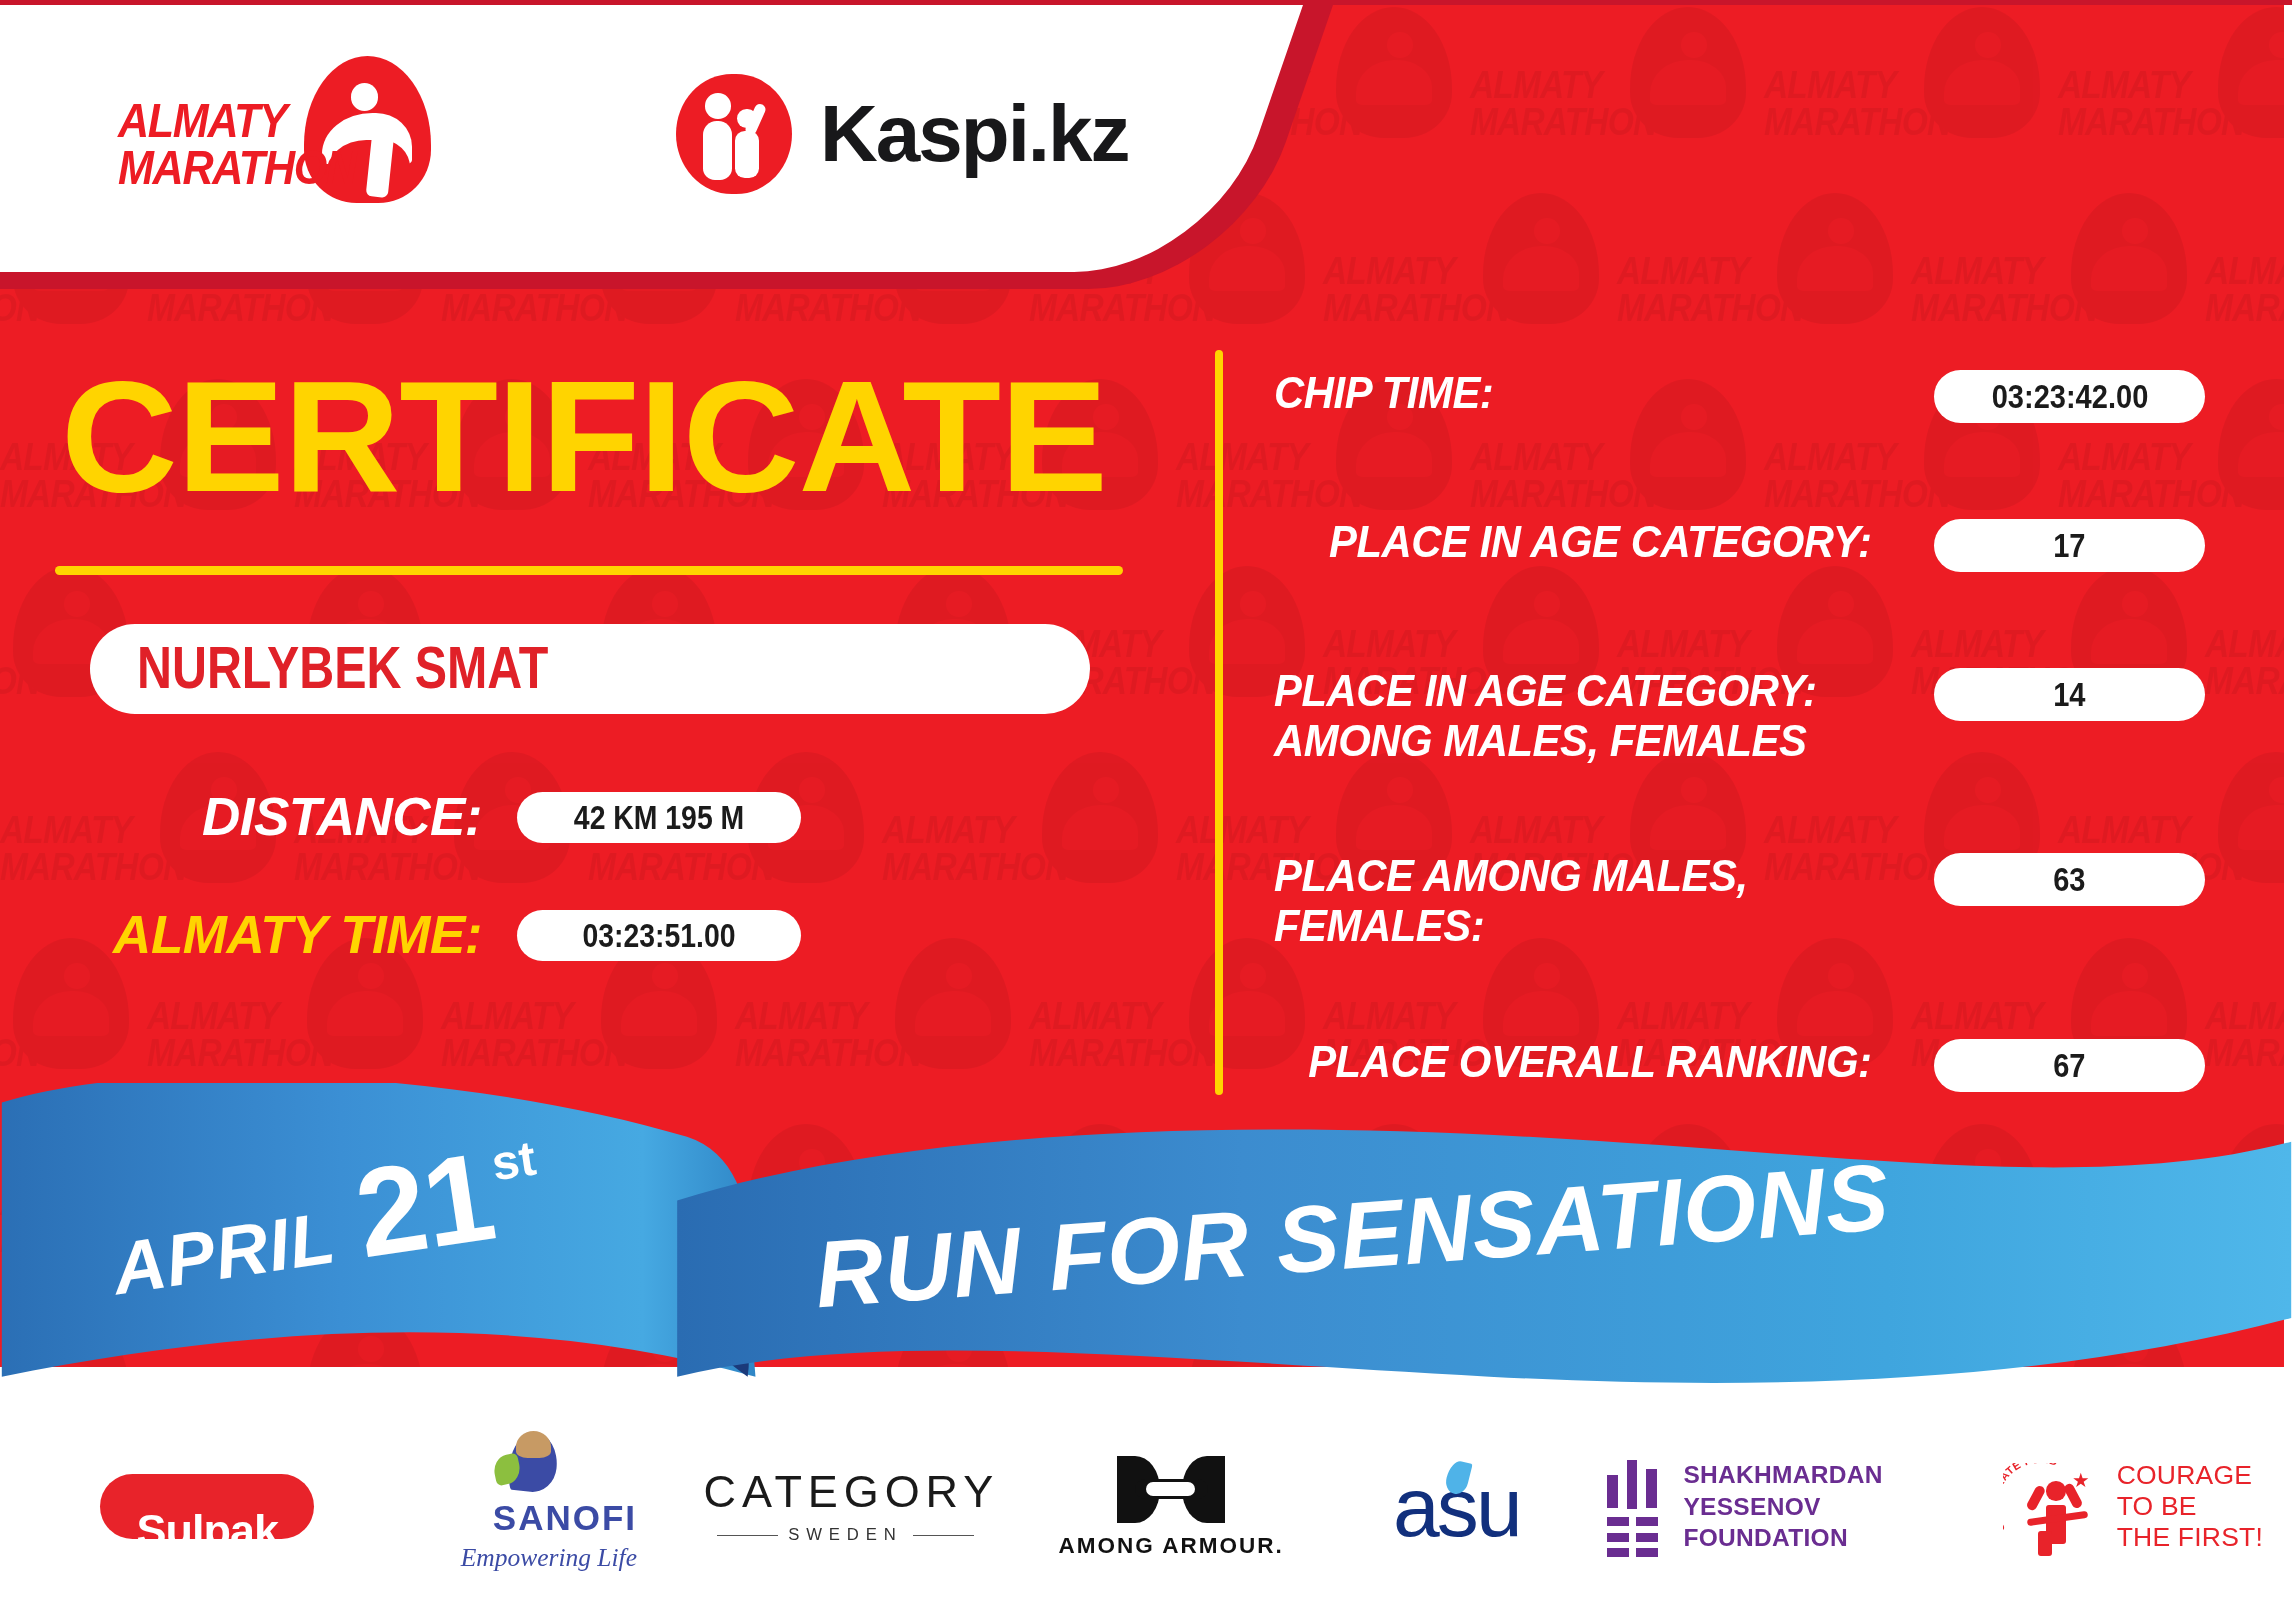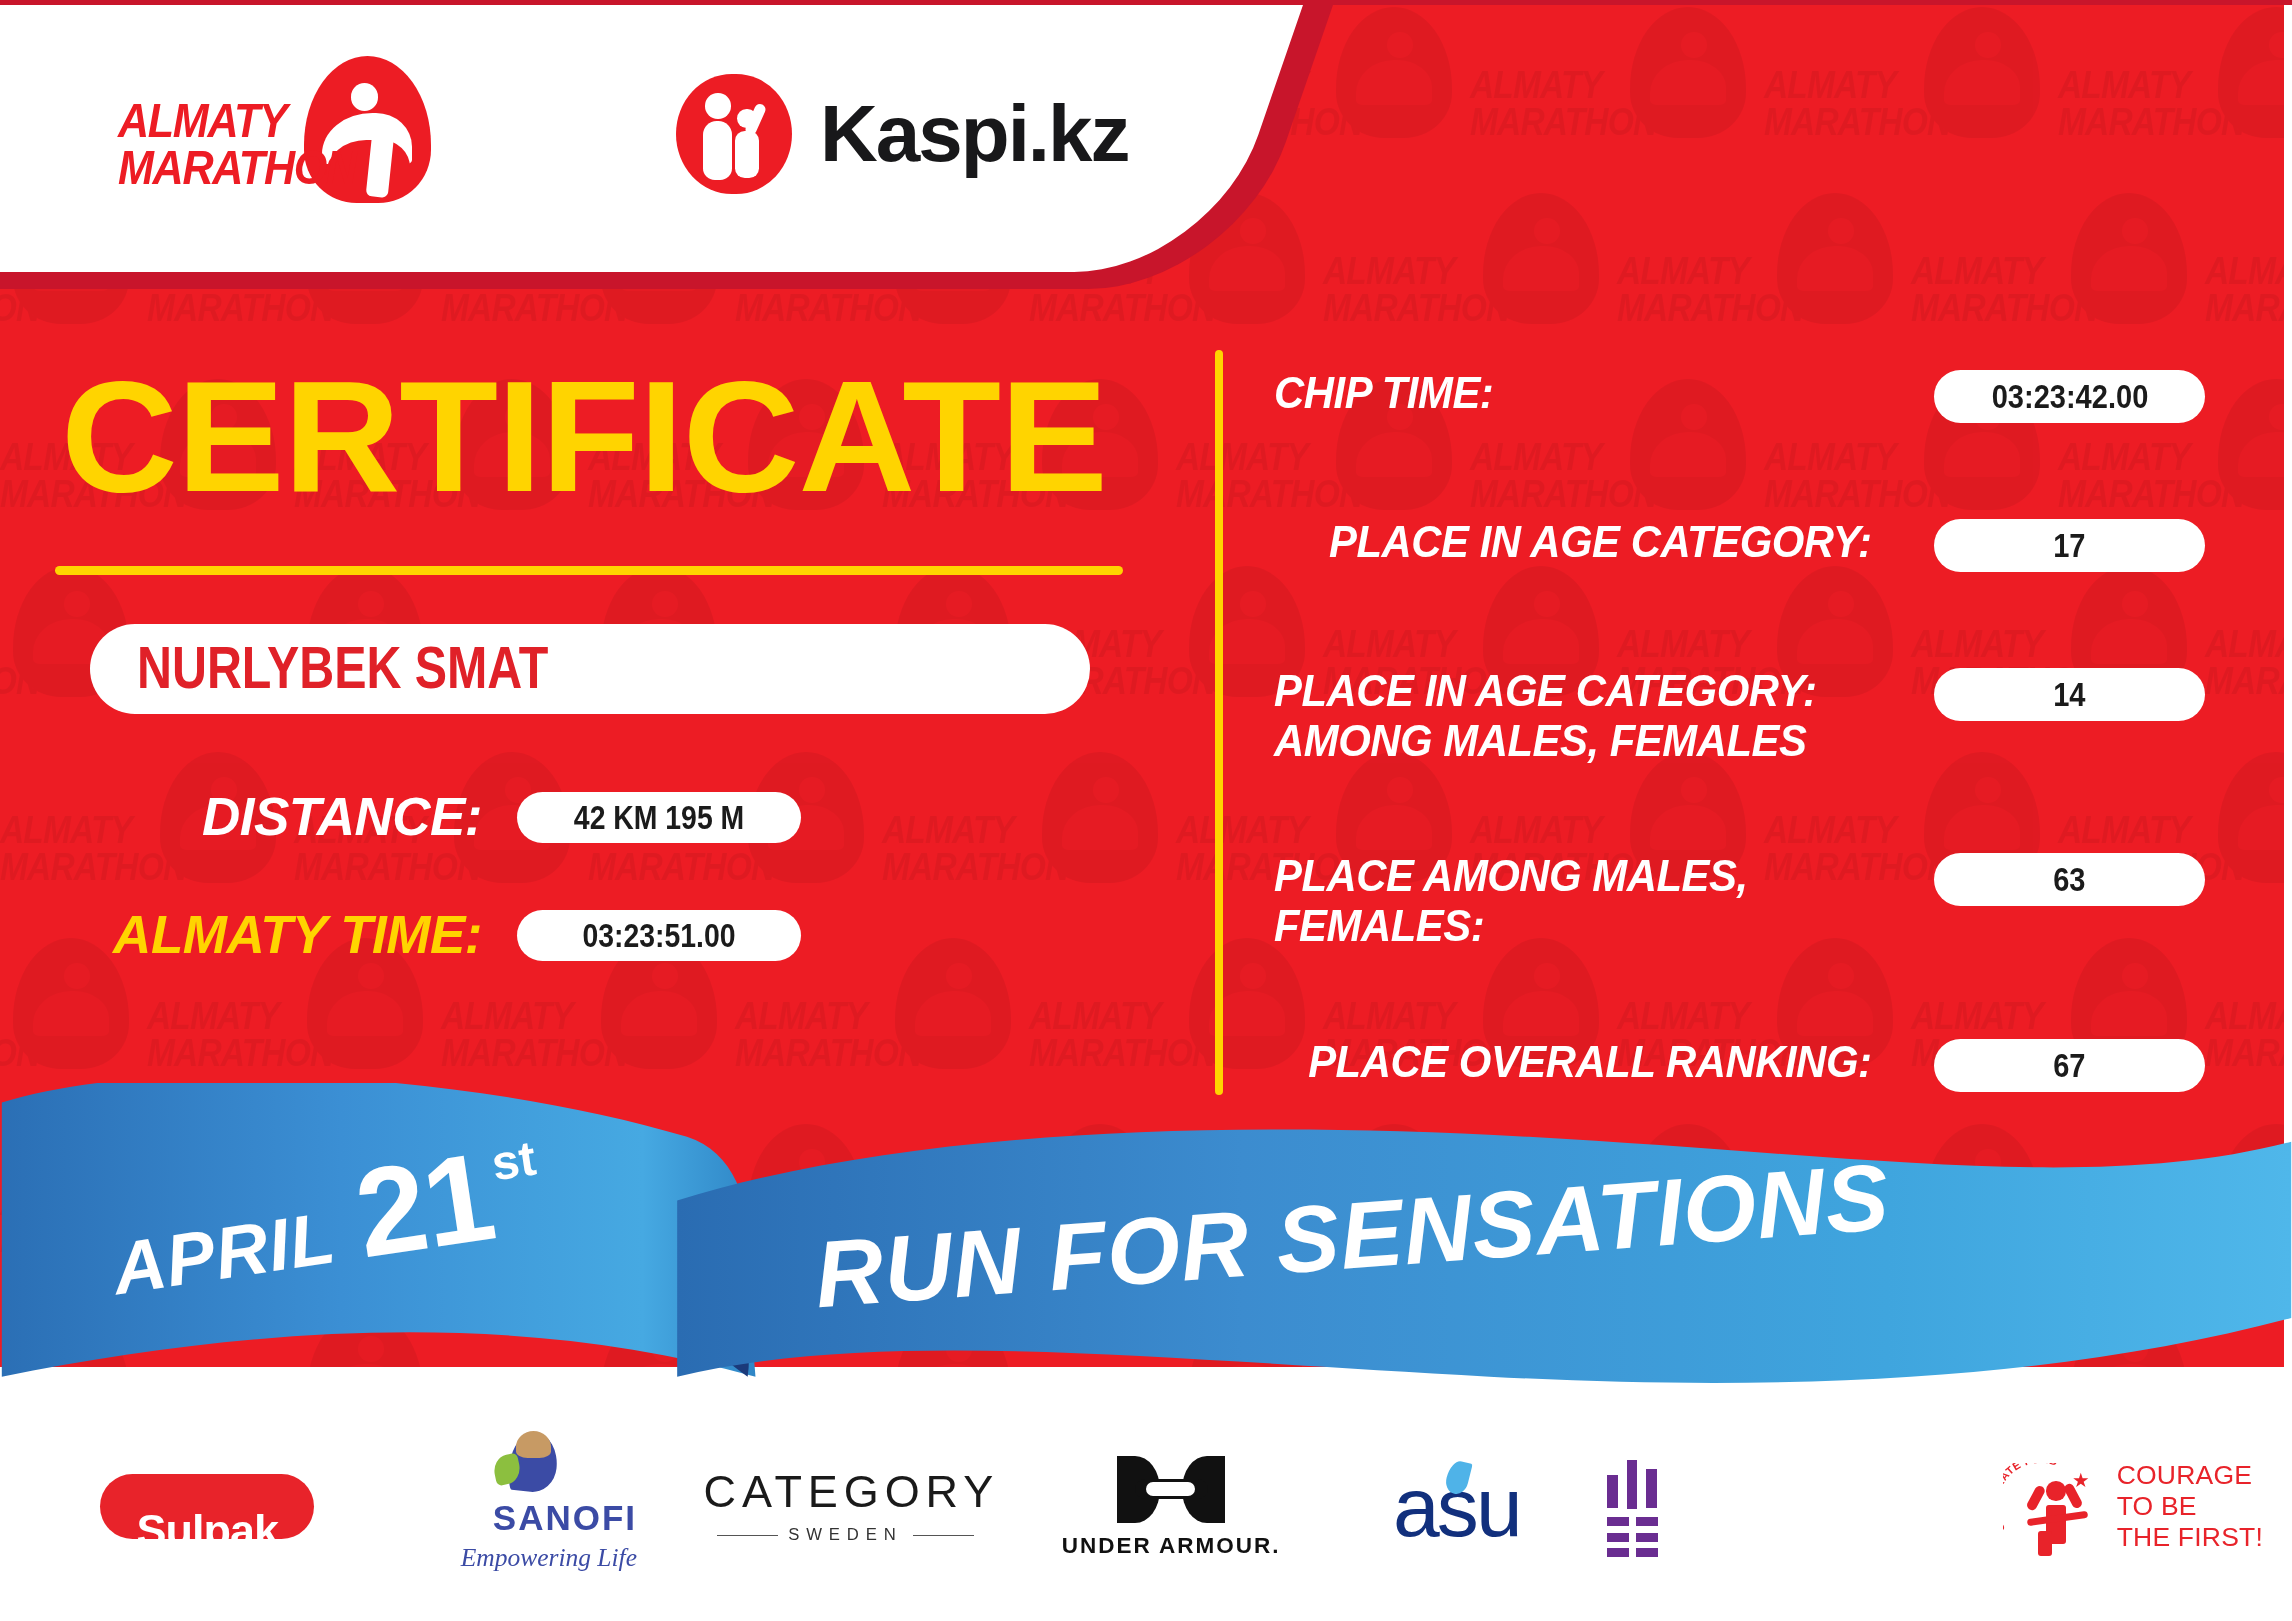--- a/index.html
+++ b/index.html
@@ -965,21 +965,21 @@
     </div>
 
     <div class="sp sp4">
       <div class="ua">
         <div class="mark">
           <span class="lw"></span>
             <span class="rw"></span>
             <span class="bar"></span>
             <span class="hole"></span>
         </div>
-        <div class="nm">UNDER ARMOUR.</div>
+        <div class="nm">AMONG ARMOUR.</div>
       </div>
     </div>
 
     <div class="sp sp5">
       <div class="asu">
         <span class="drop"></span>
         <div class="nm">asu</div>
       </div>
     </div>
 
@@ -988,20 +988,24 @@
         <div class="bars">
           <i style="left:0;top:15.7px;width:10.8px;height:33px;"></i>
           <i style="left:19.6px;top:0;width:10.8px;height:49px;"></i>
           <i style="left:39px;top:9.8px;width:10.8px;height:39px;"></i>
           <i style="left:0;top:57px;width:21.6px;height:9.8px;"></i>
           <i style="left:29px;top:57px;width:21.6px;height:9.8px;"></i>
           <i style="left:0;top:73px;width:21.6px;height:9.8px;"></i>
           <i style="left:29px;top:73px;width:21.6px;height:9.8px;"></i>
           <i style="left:0;top:88px;width:21.6px;height:9.8px;"></i>
           <i style="left:29px;top:88px;width:21.6px;height:9.8px;"></i>
+        </div>
+        <div class="txt">
+          <div>SHAKHMARDAN YESSENOV</div>
+          <div>FOUNDATION</div>
         </div>
       </div>
     </div>
 
     <div class="sp sp7">
       <div class="courage">
         <div class="mark">
           <svg class="arc" viewBox="0 0 86 86" xmlns="http://www.w3.org/2000/svg" aria-hidden="true">
             <defs>
                 <path id="arcpath" d="M6,72 A38,38 0 0 1 70,14"></path>

